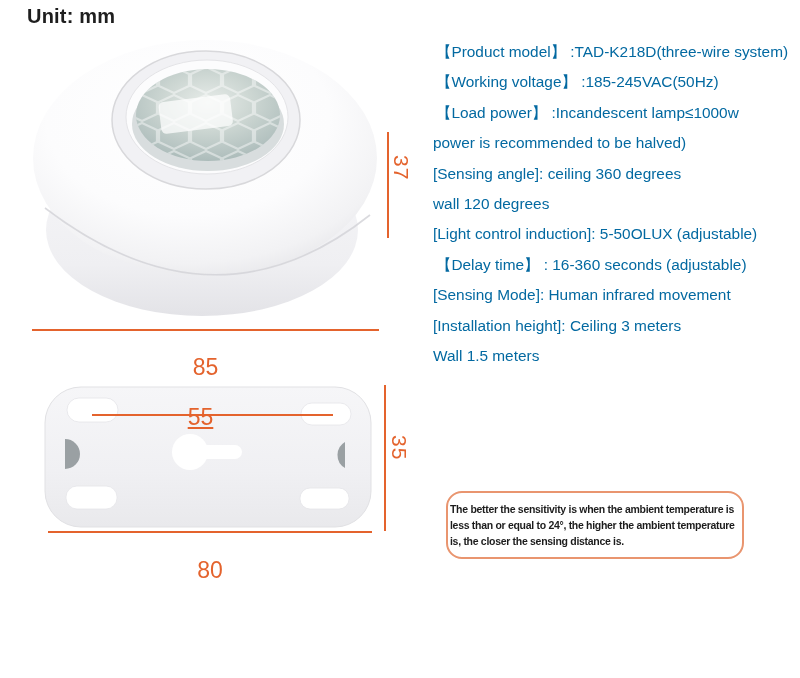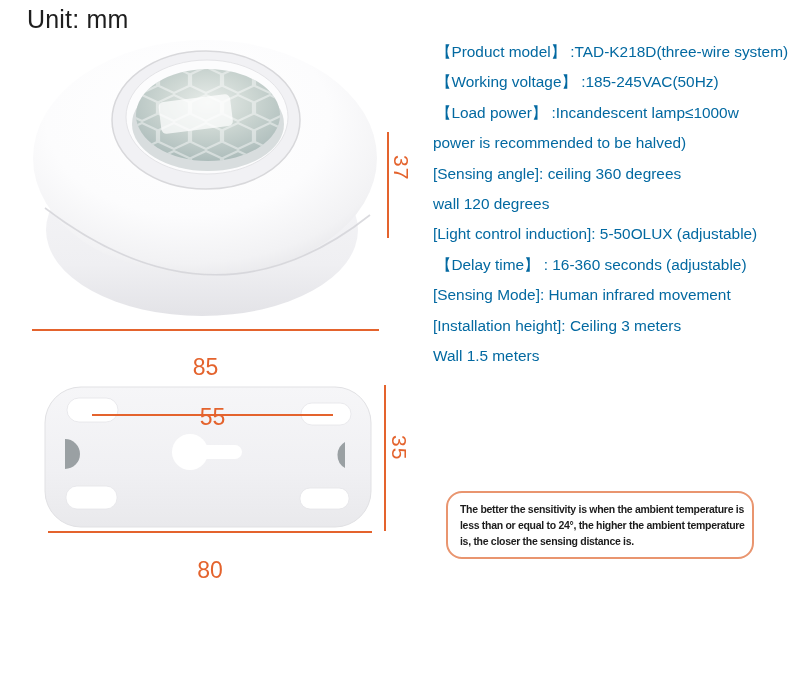--- a/index.html
+++ b/index.html
@@ -2,21 +2,21 @@
 <html style="--dimension: #E4632D; --note_border: #E9956F; --spec_text: #3A3A3A;"><head>
 <meta charset="utf-8">
 <style>
   html,body { margin:0; padding:0; background:#ffffff; }
   .canvas {
     position:relative; width:800px; height:678px; background:#ffffff;
     font-family:"Liberation Sans","DejaVu Sans",sans-serif; overflow:hidden;
   }
   .unit-label {
     position:absolute; left:27px; top:5px;
-    font-size:25px; color:#1e1e1e; letter-spacing:0.2px;
+    font-size:20px; color:#1e1e1e; letter-spacing:0.2px;font-weight:bold;
   }
   .sensor-photo { position:absolute; left:30px; top:38px; }
   .bracket-photo { position:absolute; left:43px; top:384px; }
 
   .dline { position:absolute; background:var(--dimension,#E4632D); }
   .dline.h { height:2px; }
   .dline.v { width:2px; }
   .dlabel {
     position:absolute; color:var(--dimension,#E4632D);
     font-size:23px; line-height:1; white-space:nowrap;
@@ -26,21 +26,21 @@
 
   .specs {
     position:absolute; left:433px; top:37px; width:370px;
     font-size:15.4px; line-height:30.4px; color:#0369a1; white-space:nowrap;
   }
   .specs .cjk { padding-left:3px; }
 
   .note-box {
     position:absolute; left:446px; top:491px; width:282px;
     border:2px solid var(--note_border,#E9956F); border-radius:16px;
-    padding:9px 10px 8px 12px; background:#ffffff;
+    padding:9px 10px 8px 2px; background:#ffffff;
     font-size:10.5px; font-weight:600; letter-spacing:-0.3px;
     line-height:1.5; color:#1c1c1c;
   }
   .note-box div { white-space:nowrap; }
 </style>
 </head>
 <body>
 
 <div class="canvas">
 
@@ -112,21 +112,21 @@
 
     <g>
       <rect x="147" y="61" width="52" height="14" rx="7" fill="#ffffff"></rect>
       <circle cx="147" cy="68" r="18" fill="#ffffff"></circle>
     </g>
 
     <path d="M 22 55 A 15 15 0 0 1 22 85 Z" fill="#9aa0a3"></path>
     <path d="M 302 58 A 15 15 0 0 0 302 84 Z" fill="#9aa0a3"></path>
   </svg>
 
-  <div class="dlabel center" style="left:92px; top:388px; width:241px;">55</div>
+  <div class="dlabel center" style="left:80px; top:388px; width:241px;text-decoration:underline;">55</div>
   <div class="dline h" style="left:92px; top:414px; width:241px;"></div>
 
   <div class="dline v" style="left:384px; top:385px; height:146px;"></div>
   <div class="dlabel vert" style="left:389px; top:435px;">35</div>
 
   <div class="dline h" style="left:48px; top:531px; width:324px;"></div>
   <div class="dlabel center" style="left:48px; top:541px; width:324px;text-align:center;">80</div>
 
   <div class="specs">
     <div class="cjk">【Product model】 :TAD-K218D(three-wire system)</div>

